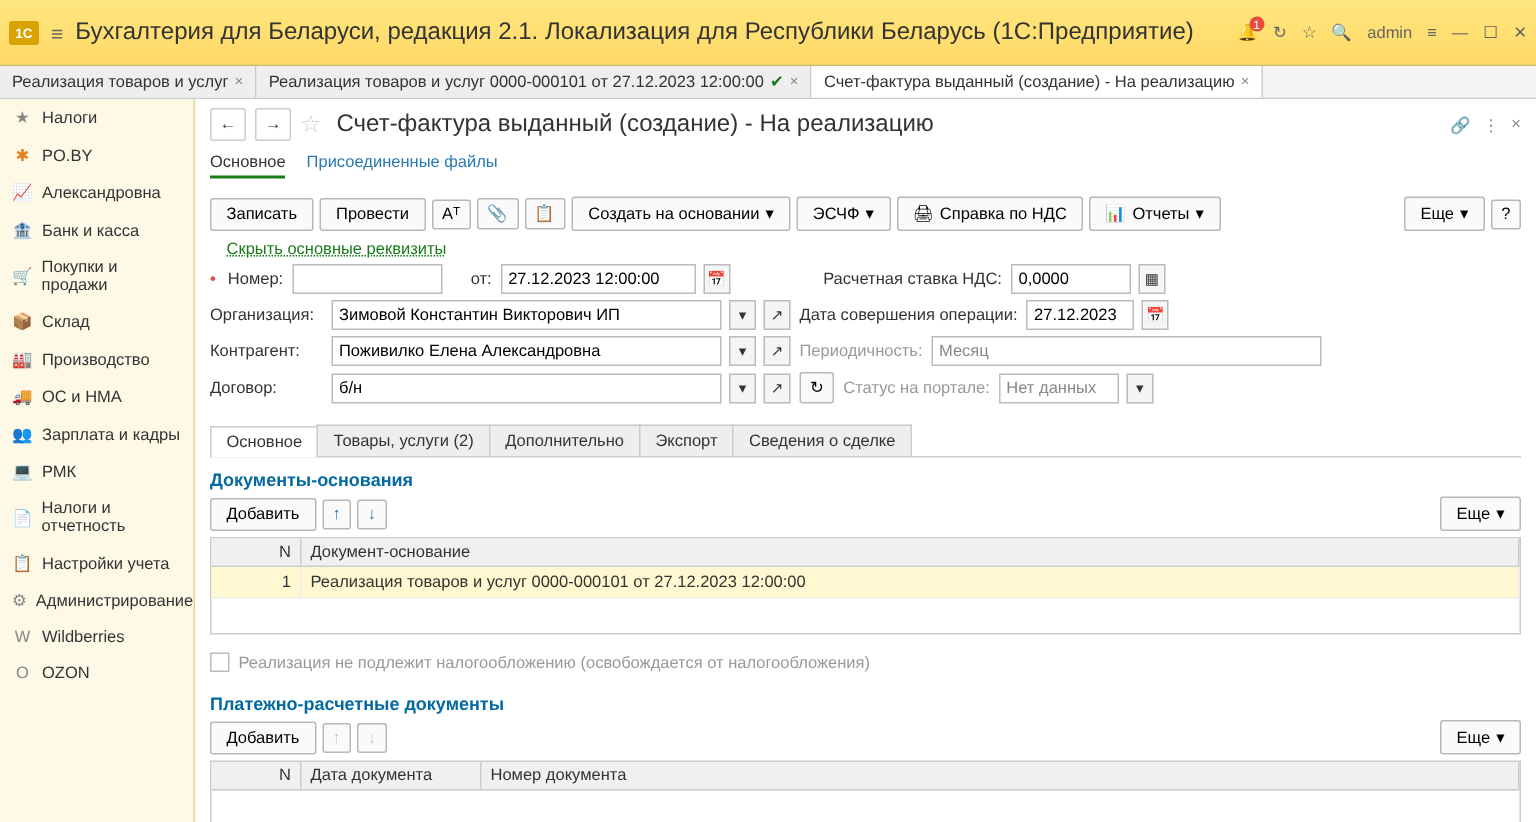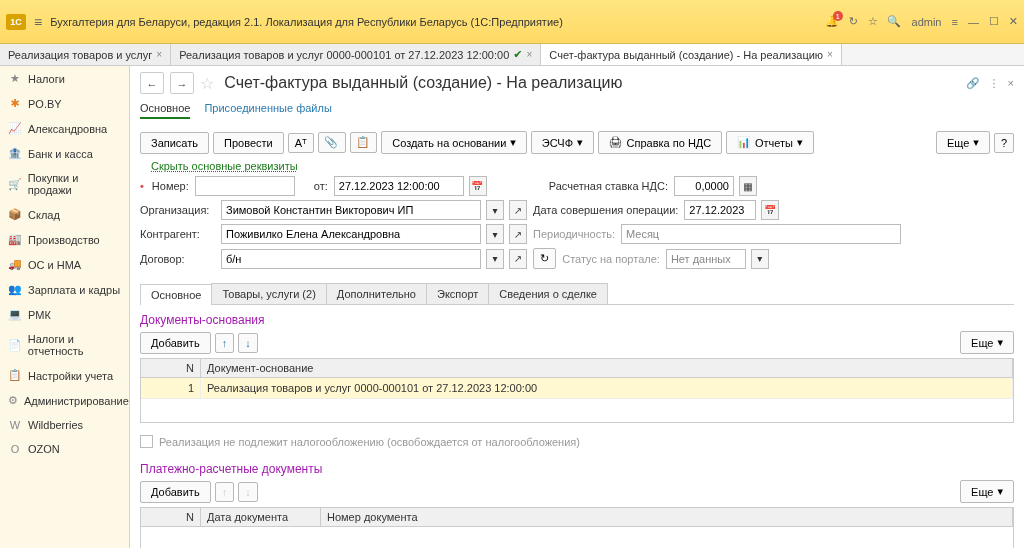--- a/index.html
+++ b/index.html
@@ -1,20 +1,20 @@
 <!DOCTYPE html>
 <html><head>
 <meta charset="utf-8">
 <style>
 html,body{margin:0;padding:0;font-family:Arial,sans-serif;font-size:11px;color:#333;background:#fff;width:1024px;height:548px;overflow:hidden}
 *{box-sizing:border-box}
 .topbar{height:44px;background:linear-gradient(#ffe680,#ffd966);border-bottom:1px solid #d4b850;display:flex;align-items:center;padding:12px 6px;gap:8px}
 .topbar .logo{width:20px;height:16px;background:#d8a200;border-radius:2px;display:flex;align-items:center;justify-content:center;font-size:9px;font-weight:bold;color:#fff}
 .topbar .menu-icon{cursor:pointer;font-size:14px;color:#666}
-.topbar .title{flex:1;color:#333;font-size:11px}
+.topbar .title{flex:1;color:#333;font-size:16px}
 .topbar .right{display:flex;align-items:center;gap:10px;color:#666}
 .topbar .bell{position:relative}
 .topbar .bell .badge{position:absolute;top:-4px;right:-4px;background:#e74c3c;color:#fff;font-size:8px;width:10px;height:10px;border-radius:50%;display:flex;align-items:center;justify-content:center}
 .tabbar{height:22px;background:#f5f5f5;border-bottom:1px solid #ccc;display:flex}
 .tab{padding:3px 8px;border-right:1px solid #ccc;font-size:11px;display:flex;align-items:center;gap:4px;cursor:pointer;background:#eee}
 .tab.active{background:#fff}
 .tab .close{color:#888;font-size:10px}
 .main{display:flex;height:calc(100% - 48px)}
 .sidebar{width:130px;background:#fef9e7;border-right:1px solid #e5d590;display:flex;flex-direction:column}
 .side-item{padding:6px 8px;display:flex;align-items:center;gap:6px;cursor:pointer;color:#333;font-size:11px}
@@ -37,29 +37,29 @@
 .toolbar .spacer{flex:1}
 .link-green{color:#1a7b1a;text-decoration:underline dotted;cursor:pointer;padding-left:21px;font-size:11px}
 .form-area{padding:4px 10px}
 .form-row{display:flex;align-items:center;gap:6px;margin-bottom:4px}
 .lbl{font-size:11px;color:#333}
 .req{color:#d9534f;font-weight:bold;margin-right:2px}
 input[type=text],select{border:1px solid #bbb;padding:2px 4px;font-size:11px;height:20px;background:#fff}
 .input-sm{width:100px}
 .input-date{width:130px}
 .input-wide{width:260px}
-.input-num{width:60px;text-align:right}
+.input-num{width:80px;}
 .cal-btn,.dd-btn,.open-btn{width:18px;height:20px;border:1px solid #bbb;background:#f5f5f5;display:inline-flex;align-items:center;justify-content:center;cursor:pointer;font-size:10px;margin-left:-1px}
 .ro{background:#f0f0f0;color:#888}
 .ro-lbl{color:#999}
 .inner-tabs{display:flex;border-bottom:1px solid #ccc;margin:6px 10px 0}
 .inner-tab{padding:4px 10px;border:1px solid #ccc;border-bottom:none;background:#eee;cursor:pointer;font-size:11px;margin-right:-1px}
 .inner-tab.active{background:#fff;position:relative;top:1px}
 .section{padding:6px 10px}
-.section h4{margin:2px 0 4px;font-size:12px;font-weight:normal;color:#a21caf}
+.section h4{margin:2px 0 4px;font-size:12px;font-weight:bold;color:#0369a1}
 .sec-toolbar{display:flex;gap:4px;align-items:center;margin-bottom:4px}
 .tbl{border:1px solid #ccc;width:100%;font-size:11px}
 .tbl .hdr{display:flex;background:#f0f0f0;border-bottom:1px solid #ccc}
 .tbl .hdr div{padding:3px 6px;border-right:1px solid #ccc}
 .tbl .row{display:flex;border-bottom:1px solid #eee}
 .tbl .row.sel{background:#fff8d0}
 .tbl .row div{padding:4px 6px;border-right:1px solid #eee}
 .col-n{width:60px;text-align:right}
 .col-rest{flex:1}
 .tbl-body{min-height:44px}
@@ -223,21 +223,21 @@
         <span class="lbl">Дата совершения операции:</span>
         <input type="text" style="width: 72px;" value="27.12.2023">
           <span class="cal-btn">📅</span>
       </div>
       <div class="form-row">
         <span class="lbl" style="width:75px">Контрагент:</span>
         <input type="text" class="input-wide" value="Поживилко Елена Александровна" style="">
           <span class="dd-btn">▾</span>
           <span class="open-btn">↗</span>
         <span class="lbl ro-lbl">Периодичность:</span>
-        <input type="text" class="ro" style="width: 280px;" readonly="" value="Месяц">
+        <input type="text" class="ro" style="width: 260px;" readonly="" value="Месяц">
       </div>
       <div class="form-row">
         <span class="lbl" style="width:75px">Договор:</span>
         <input type="text" class="input-wide" value="б/н" style="">
           <span class="dd-btn">▾</span>
           <span class="open-btn">↗</span>
         <button class="btn small">↻</button>
         <span class="lbl ro-lbl">Статус на портале:</span>
         <input type="text" class="ro" style="width: 80px;" readonly="" value="Нет данных">
           <span class="dd-btn">▾</span>

